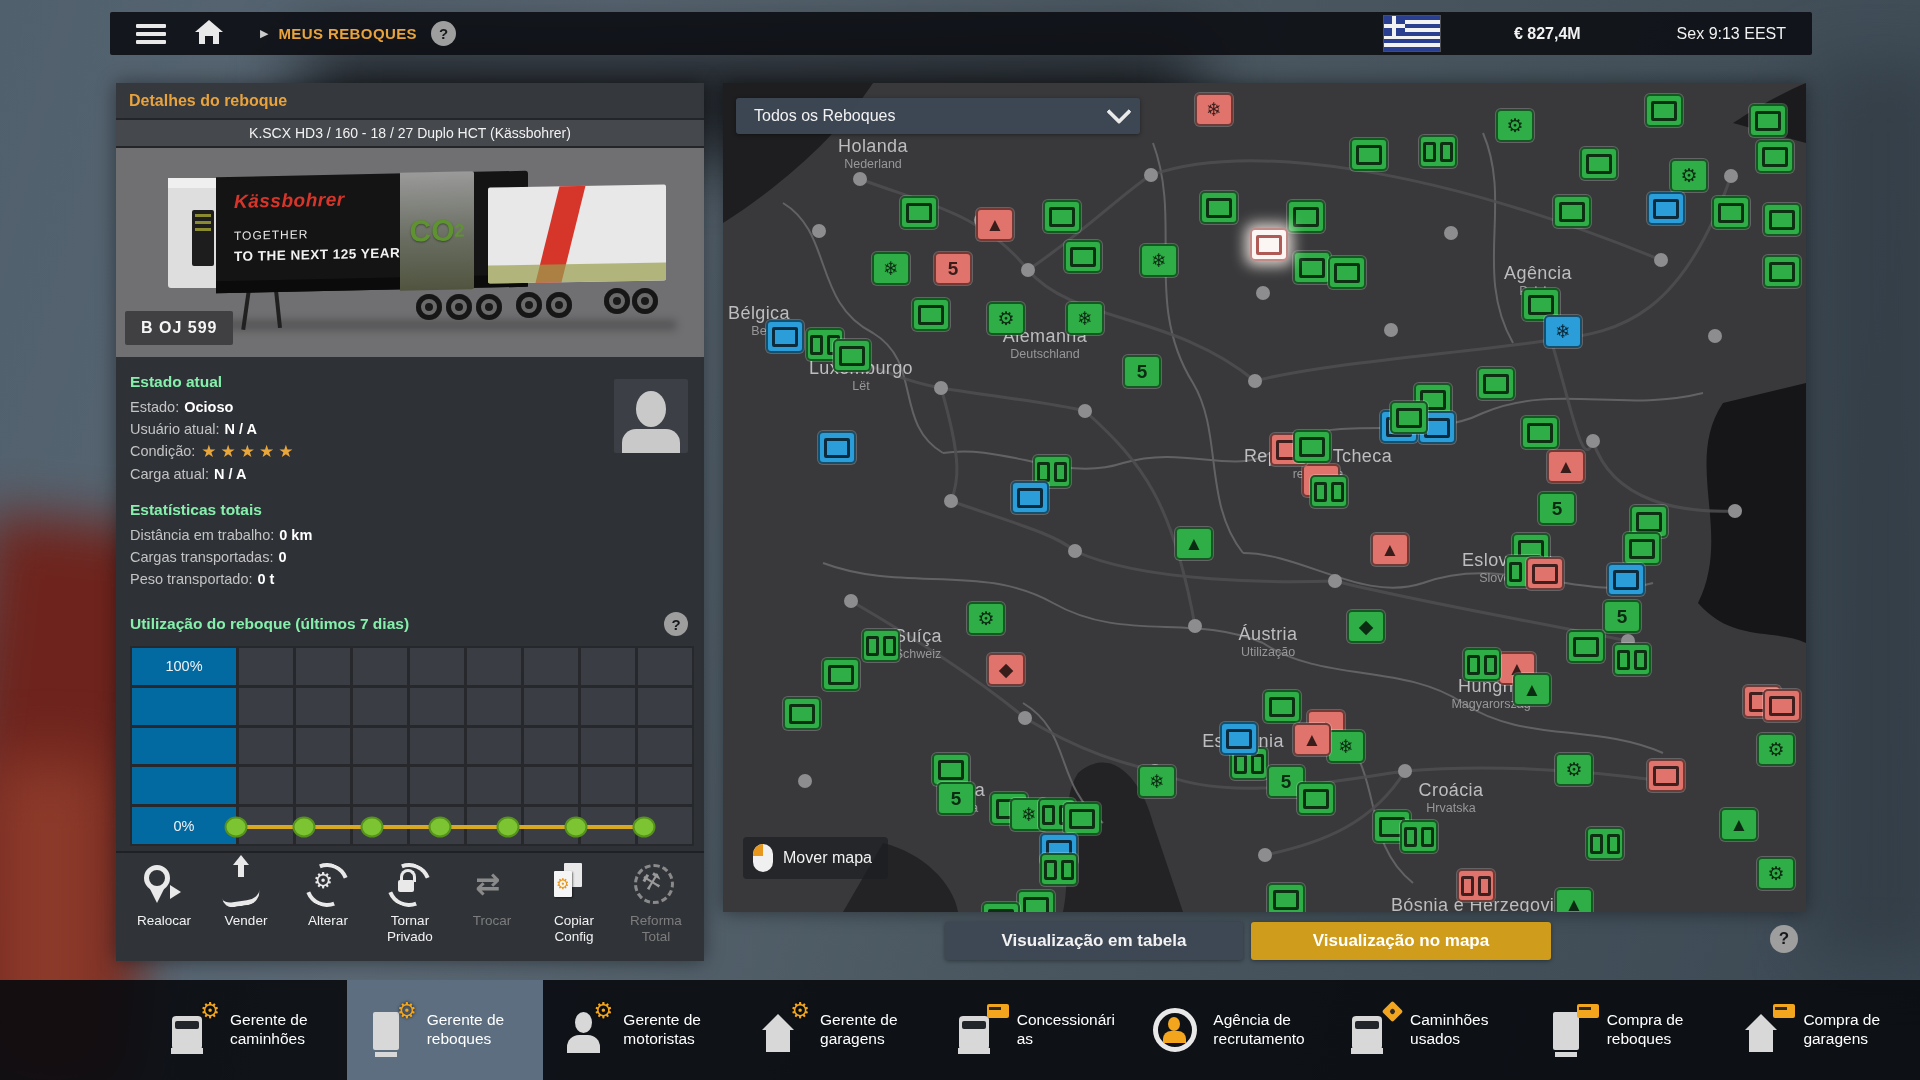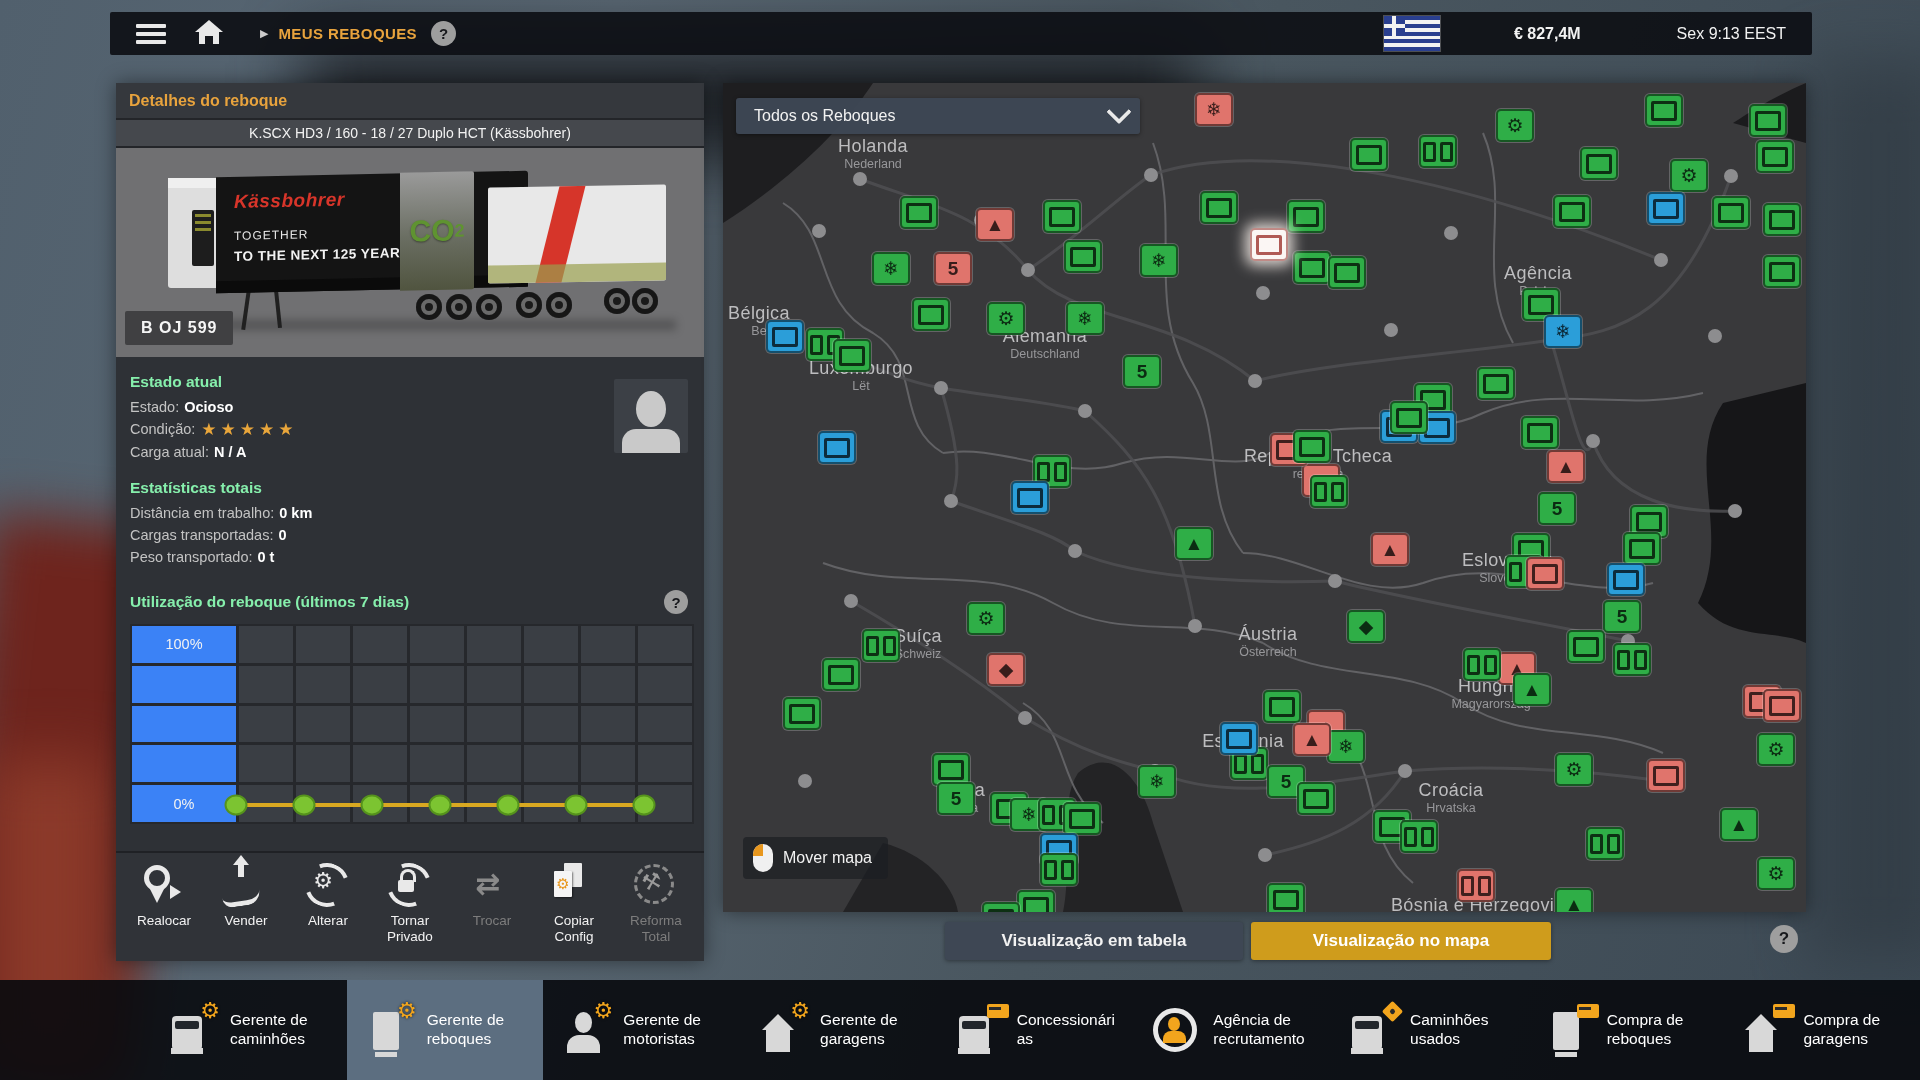--- a/index.html
+++ b/index.html
@@ -87,21 +87,21 @@
   .stats{margin-top:16px;}
   .usage-row{margin-top:22px;display:flex;align-items:center;}
   .usage-row .sec-h{margin-bottom:0;}
   .usage-row .qbadge{margin-left:auto;margin-right:2px;width:24px;height:24px;}
   
   .chart{position:relative;margin:10px 0 0 0;width:560px;height:196px;background:#26282c;
     border:2px solid #26282c;}
   .cgrid{position:absolute;inset:0;display:grid;grid-template-columns:104px repeat(8,1fr);
     grid-template-rows:repeat(5,1fr);gap:3px;}
   .cgrid .cell{background:#3a3e44;}
-  .cgrid .lab{background:#3b82f6;color:#f2f2f2;font-size:14.5px;display:flex;align-items:center;justify-content:center;}
+  .cgrid .lab{background:#0369a1;color:#f2f2f2;font-size:14.5px;display:flex;align-items:center;justify-content:center;}
   .cline{position:absolute;left:104px;top:177px;width:408px;height:4px;background:#d9a821;}
   .cdotpt{position:absolute;width:19px;height:17px;border-radius:50%;background:#7cc431;
     border:2px solid #55931c;transform:translate(-50%,-50%);}
   
   .p-toolbar{position:absolute;left:0;bottom:0;width:588px;height:110px;background:#303338;
     border-top:2px solid #1f2125;display:flex;justify-content:space-between;padding:10px 10px 0 10px;box-sizing:border-box;}
   .tool{width:76px;text-align:center;cursor:pointer;}
   .tool .tico{position:relative;height:46px;}
   .tool .tlabel{color:#f2f2f2;font-size:13.5px;line-height:1.2;margin-top:4px;}
   .tool.disabled .tlabel{color:#7d7d7d;}
@@ -270,20 +270,21 @@
       <div class="wheel" style="left:400px;top:144px;"></div>
       <div class="wheel" style="left:430px;top:144px;"></div>
       <div class="wheel" style="left:488px;top:140px;"></div>
       <div class="wheel" style="left:516px;top:140px;"></div>
       <div class="plate">B OJ 599</div>
     </div>
 
     <div class="p-body">
       <div class="sec-h">Estado atual</div>
       <div class="kv"><span>Estado:</span><b>Ocioso</b></div>
+      <div class="kv"><span>Usuário atual:</span><b>N / A</b></div>
       <div class="kv"><span>Condição:</span><span class="stars">★★★★★</span></div>
       <div class="kv"><span>Carga atual:</span><b>N / A</b></div>
       <div class="avatar">
           <div class="head"></div>
           <div class="bodyy"></div>
         </div>
 
       <div class="stats">
         <div class="sec-h">Estatísticas totais</div>
         <div class="kv"><span>Distância em trabalho:</span><b>0 km</b></div>
@@ -506,21 +507,21 @@
         <div class="clabel" style="left: 595px; top: 380px;">
           <span class="cname">República Tcheca</span>
           <span class="csub">republika</span>
         </div>
         <div class="clabel" style="left: 195px; top: 560px;">
           <span class="cname">Suíça</span>
           <span class="csub">Schweiz</span>
         </div>
         <div class="clabel" style="left: 545px; top: 558px;">
           <span class="cname">Áustria</span>
-          <span class="csub">Österreich</span>
+          <span class="csub">Utilização</span>
         </div>
         <div class="clabel" style="left: 785px; top: 484px;">
           <span class="cname">Eslováquia</span>
           <span class="csub">Slovensko</span>
         </div>
         <div class="clabel" style="left: 768px; top: 610px;">
           <span class="cname">Hungria</span>
           <span class="csub">Magyarország</span>
         </div>
         <div class="clabel" style="left: 520px; top: 658px;">

